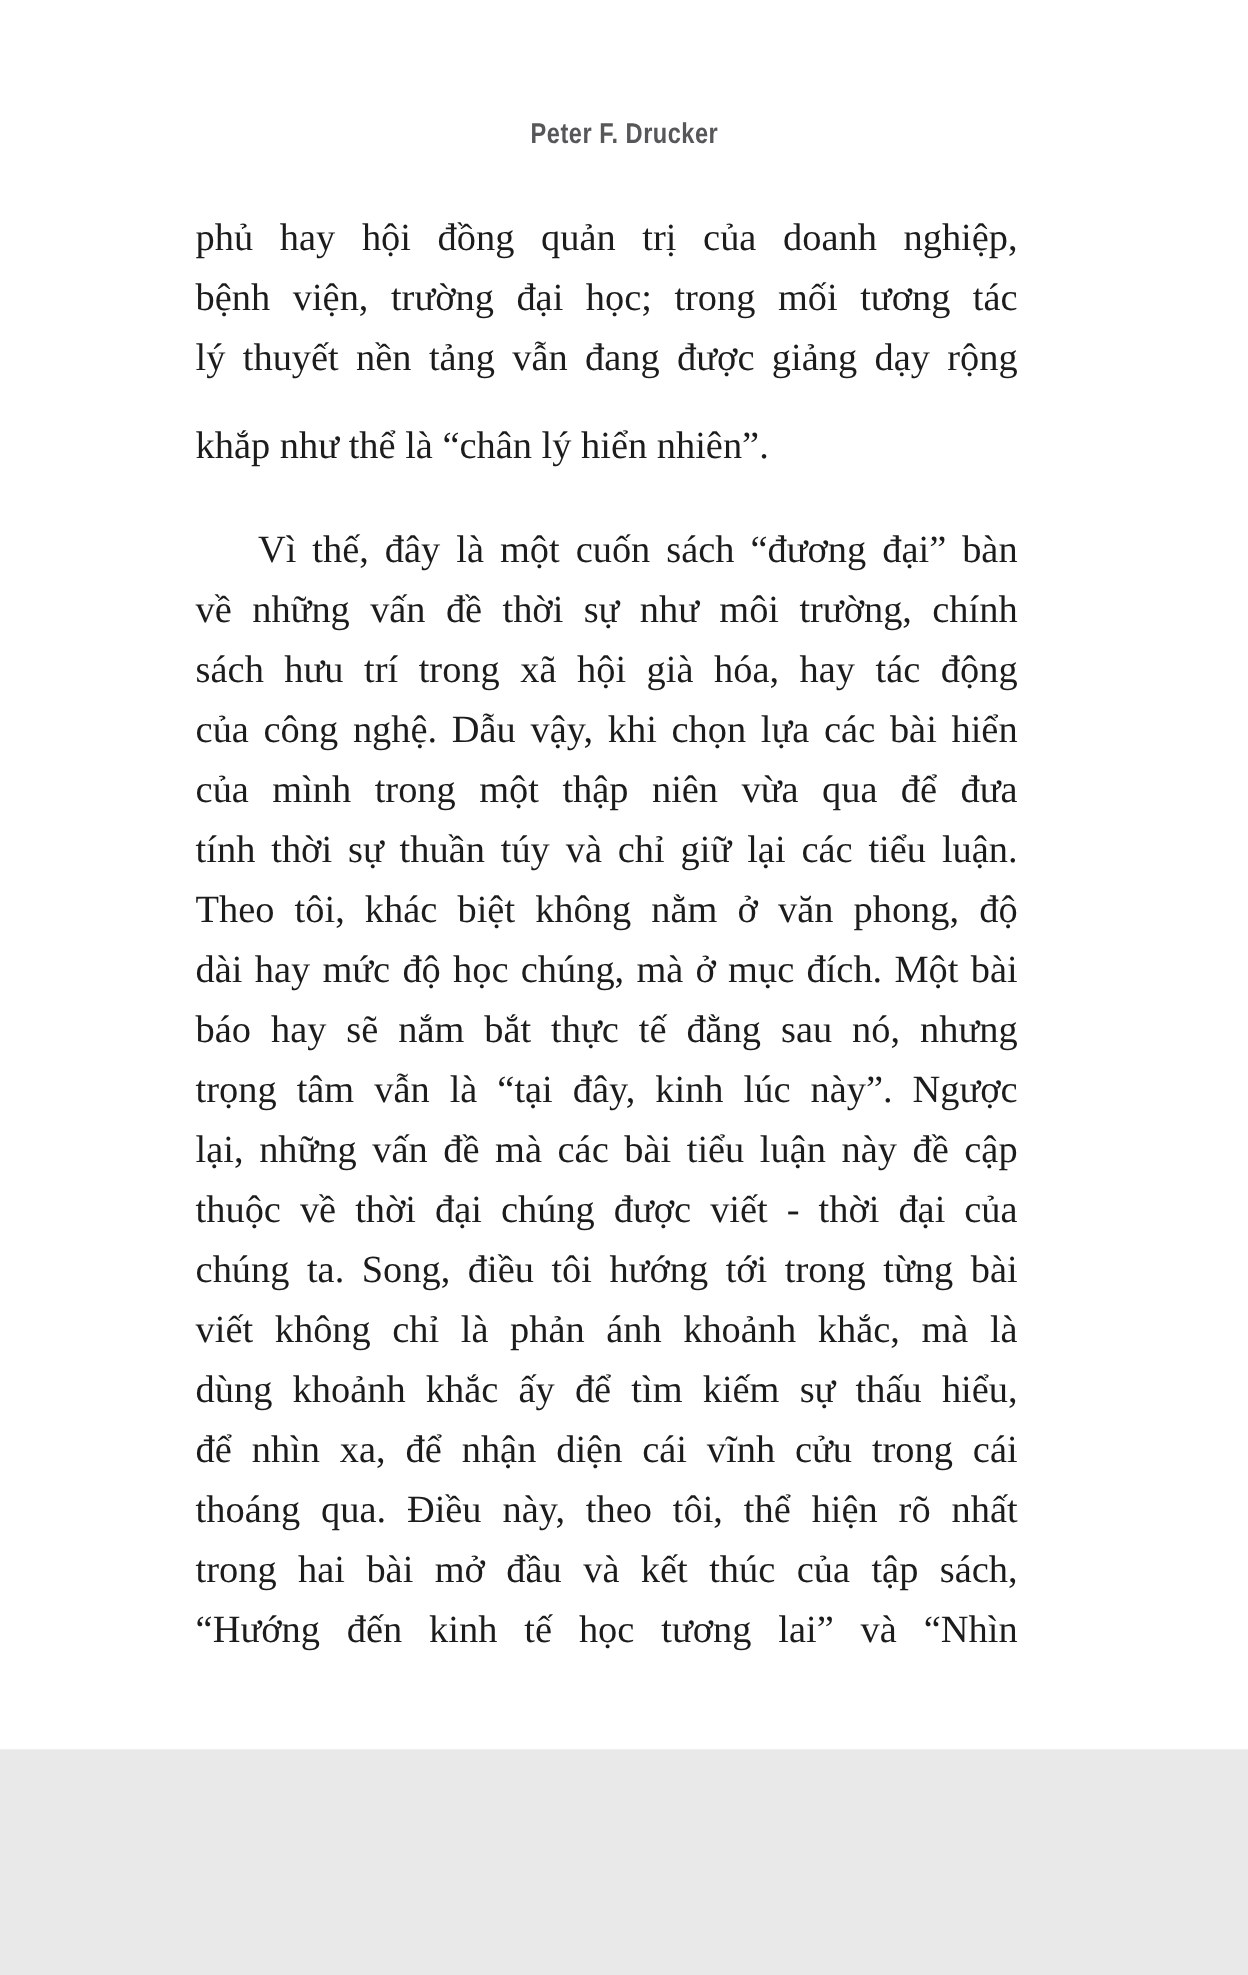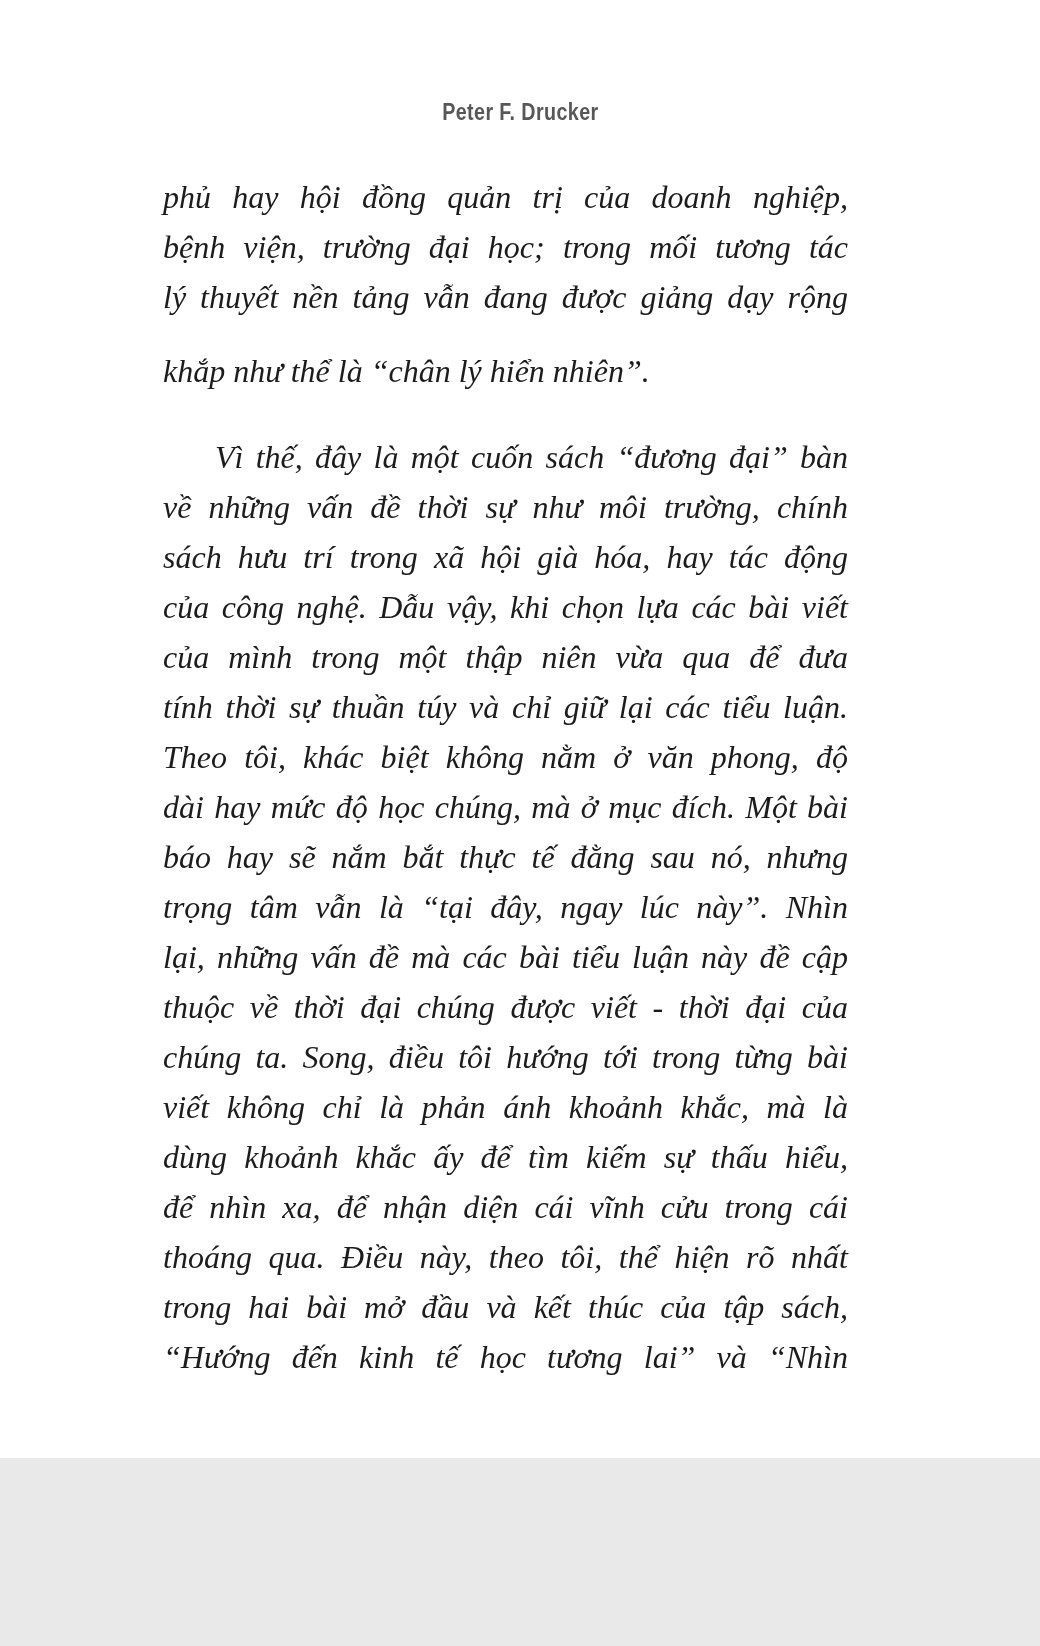--- a/index.html
+++ b/index.html
@@ -32,21 +32,21 @@
     color: #565759;
     transform: scaleX(0.82);
     transform-origin: center;
   }
   .body-text {
     position: absolute;
     top: 172px;
     left: 163px;
     width: 685px;
   }
-  .paragraph { margin: 0; font-style: italic; }
+  .paragraph { margin: 0; }
   .paragraph + .paragraph { margin-top: 36px; }
   .line {
     font-size: 32px;
     line-height: 50px;
     white-space: normal;
     text-align: justify;
     text-align-last: justify;
   }
   .line-last {
     text-align-last: left;
@@ -85,27 +85,27 @@
       <div class="paragraph">
         <div class="line">phủ hay hội đồng quản trị của doanh nghiệp,</div>
         <div class="line">bệnh viện, trường đại học; trong mối tương tác</div>
         <div class="line">lý thuyết nền tảng vẫn đang được giảng dạy rộng</div>
         <div class="line line-last">khắp như thể là “chân lý hiển nhiên”.</div>
       </div>
       <div class="paragraph">
         <div class="line line-indent">Vì thế, đây là một cuốn sách “đương đại” bàn</div>
         <div class="line">về những vấn đề thời sự như môi trường, chính</div>
         <div class="line">sách hưu trí trong xã hội già hóa, hay tác động</div>
-        <div class="line">của công nghệ. Dẫu vậy, khi chọn lựa các bài viết</div>
+        <div class="line">của công nghệ. Dẫu vậy, khi chọn lựa các bài hiển</div>
         <div class="line">của mình trong một thập niên vừa qua để đưa</div>
         <div class="line">tính thời sự thuần túy và chỉ giữ lại các tiểu luận.</div>
         <div class="line">Theo tôi, khác biệt không nằm ở văn phong, độ</div>
         <div class="line">dài hay mức độ học chúng, mà ở mục đích. Một bài</div>
         <div class="line">báo hay sẽ nắm bắt thực tế đằng sau nó, nhưng</div>
-        <div class="line">trọng tâm vẫn là “tại đây, ngay lúc này”. Nhìn</div>
+        <div class="line">trọng tâm vẫn là “tại đây, kinh lúc này”. Ngược</div>
         <div class="line">lại, những vấn đề mà các bài tiểu luận này đề cập</div>
         <div class="line">thuộc về thời đại chúng được viết - thời đại của</div>
         <div class="line">chúng ta. Song, điều tôi hướng tới trong từng bài</div>
         <div class="line">viết không chỉ là phản ánh khoảnh khắc, mà là</div>
         <div class="line">dùng khoảnh khắc ấy để tìm kiếm sự thấu hiểu,</div>
         <div class="line">để nhìn xa, để nhận diện cái vĩnh cửu trong cái</div>
         <div class="line">thoáng qua. Điều này, theo tôi, thể hiện rõ nhất</div>
         <div class="line">trong hai bài mở đầu và kết thúc của tập sách,</div>
         <div class="line">“Hướng đến kinh tế học tương lai” và “Nhìn</div>
       </div>

